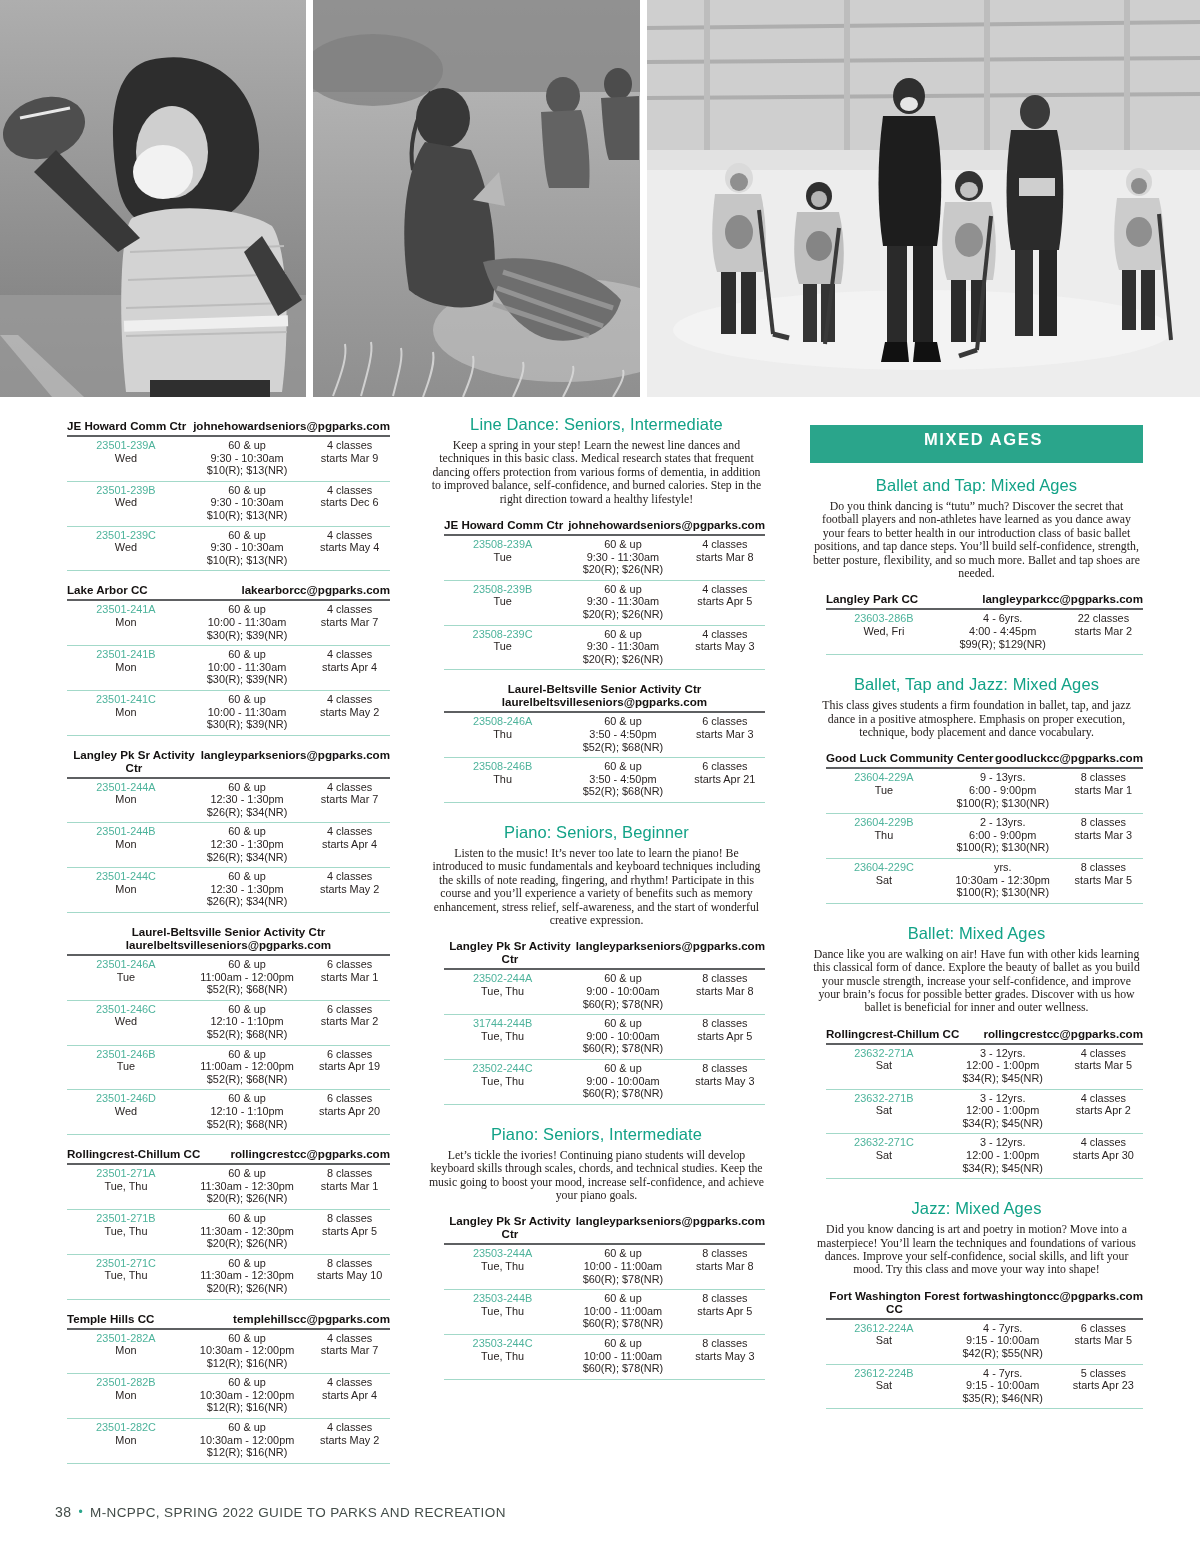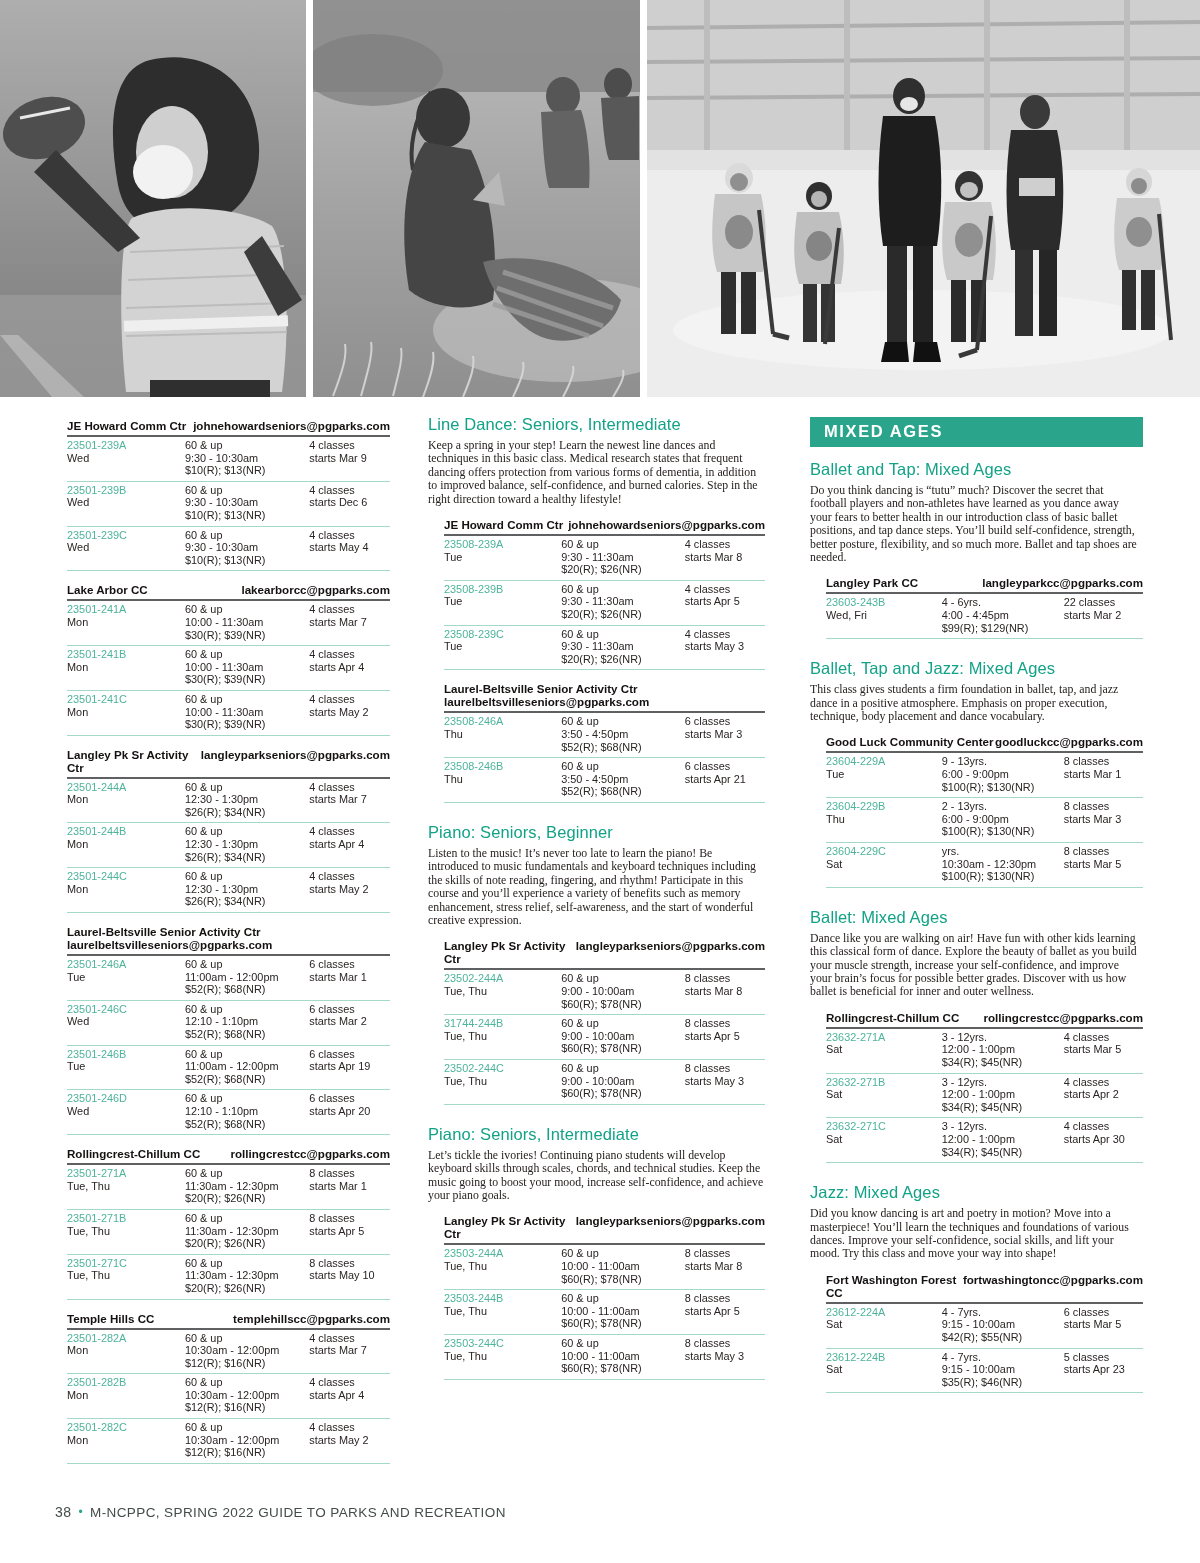--- a/index.html
+++ b/index.html
@@ -1,36 +1,36 @@
 <!DOCTYPE html>
 <html style="--c-heading: #12a287; --c-code: #4db39b; --c-banner: #2aa58b; --c-rule: #a3d9c9; --c-dark_rule: #5e6062;"><head>
 <meta charset="utf-8">
 <style>
   * { margin:0; padding:0; box-sizing:border-box; }
   html,body { background:#ffffff; }
   body { font-family:"Liberation Sans", sans-serif; color:#2a2423; }
-  .page { position:relative; width:1200px; height:1537px; background:#fff; overflow:hidden; }
+  .page { position:relative; width:1200px; height:1537px; background:#fff; overflow:hidden;text-align:center; }
 
   
   .photo { position:absolute; top:0; height:397px; overflow:hidden; background:#bdbdbd; }
   .photo svg { display:block; width:100%; height:100%; }
   #photo-1 { left:0; width:306px; }
   #photo-2 { left:313px; width:327px; }
   #photo-3 { left:647px; width:553px; }
 
   
   .col { position:absolute; top:415px; }
   #col1 { left:67px;  width:323px; }
   #col2 { left:428px; width:337px; }
   #col3 { left:810px; width:333px; }
 
   .banner {
     background:var(--c-banner,#2aa58b); color:#ffffff; font-weight:bold;
-    font-size:16.5px; letter-spacing:1.6px; padding:5px 0 6px 14px;
-    margin-bottom:13px; margin-top:2px;
+    font-size:16.5px; letter-spacing:1.6px; padding:5px 0 14px 14px;
+    margin-bottom:13px; margin-top:10px;
   }
 
   .section { margin-top:20px; }
   .col > .section:first-child, .banner + .section { margin-top:0; }
 
   .section-title {
     color:var(--c-heading,#12a287); font-size:16.5px; font-weight:normal;
     letter-spacing:0.1px; margin-bottom:5px;
   }
   .section-desc {
@@ -743,21 +743,21 @@
   <section class="section">
         <h2 class="section-title">Ballet and Tap: Mixed Ages</h2>
         <p class="section-desc">Do you think dancing is “tutu” much? Discover the secret that football players and non-athletes have learned as you dance away your fears to better health in our introduction class of basic ballet positions, and tap dance steps. You’ll build self-confidence, strength, better posture, flexibility, and so much more. Ballet and tap shoes are needed.</p>
         <div class="loc">
           <div class="loc-header">
             <span class="loc-name">Langley Park CC</span>
             <span class="loc-email">langleyparkcc@pgparks.com</span>
           </div>
           <div class="row">
             <div class="cell">
-              <span class="code">23603-243B</span>
+              <span class="code">23603-286B</span>
               <span class="days">Wed, Fri</span>
             </div>
             <div class="cell">
               <span>4 - 6yrs.</span>
               <span>4:00 - 4:45pm</span>
               <span>$99(R); $129(NR)</span>
             </div>
             <div class="cell">
               <span>22 classes</span>
               <span>starts Mar 2</span>

